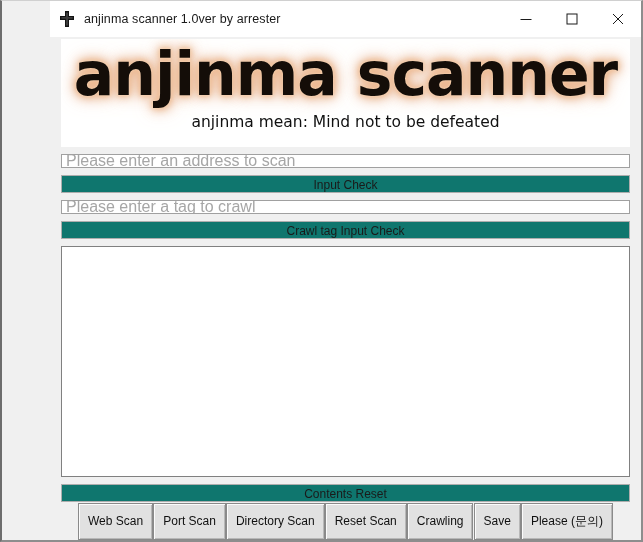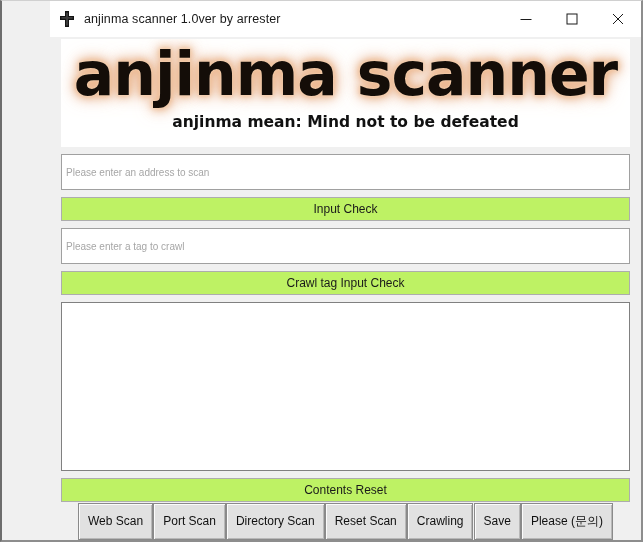--- a/index.html
+++ b/index.html
@@ -111,56 +111,56 @@
     text-shadow:
       0 0 2px #f7d9bd,
       0 0 5px #f2c49c,
       0 0 9px #eab187,
       0 0 14px #e7b18d,
       0 0 20px rgba(231,177,141,0.75);
     white-space: nowrap;
   }
   #logo-subtitle {
     font-family: "DejaVu Sans", sans-serif;
-    font-weight: bold;
+    font-weight: normal;
     font-size: 15.5px;
     color: #111111;
     margin-top: 2px;
     white-space: nowrap;
   }
 
   
   .text-input {
     display: block;
     width: 100%;
     box-sizing: border-box;
-    height: 36px;
+    height: 14px;
     margin-top: 7px;
     background: #ffffff;
     border: 1px solid #a0a0a0;
     font-family: "Liberation Sans", sans-serif;
-    font-size: 10px;
+    font-size: 16px;
     color: #701a75;
     padding: 0 4px;
     outline: none;
     border-radius: 0;
   }
   .text-input::placeholder {
     color: #a6a6a6;
     opacity: 1;
   }
 
   
   .wide-button {
     display: block;
     width: 100%;
     box-sizing: border-box;
-    height: 24px;
+    height: 18px;
     margin-top: 7px;
-    background: #bef264;
+    background: #0f766e;
     border: 1px solid #adadad;
     font-family: "Liberation Sans", sans-serif;
     font-size: 12px;
     color: #1a1a1a;
     text-align: center;
     line-height: 19px;
     cursor: default;
     border-radius: 0;
     padding: 0;
   }

